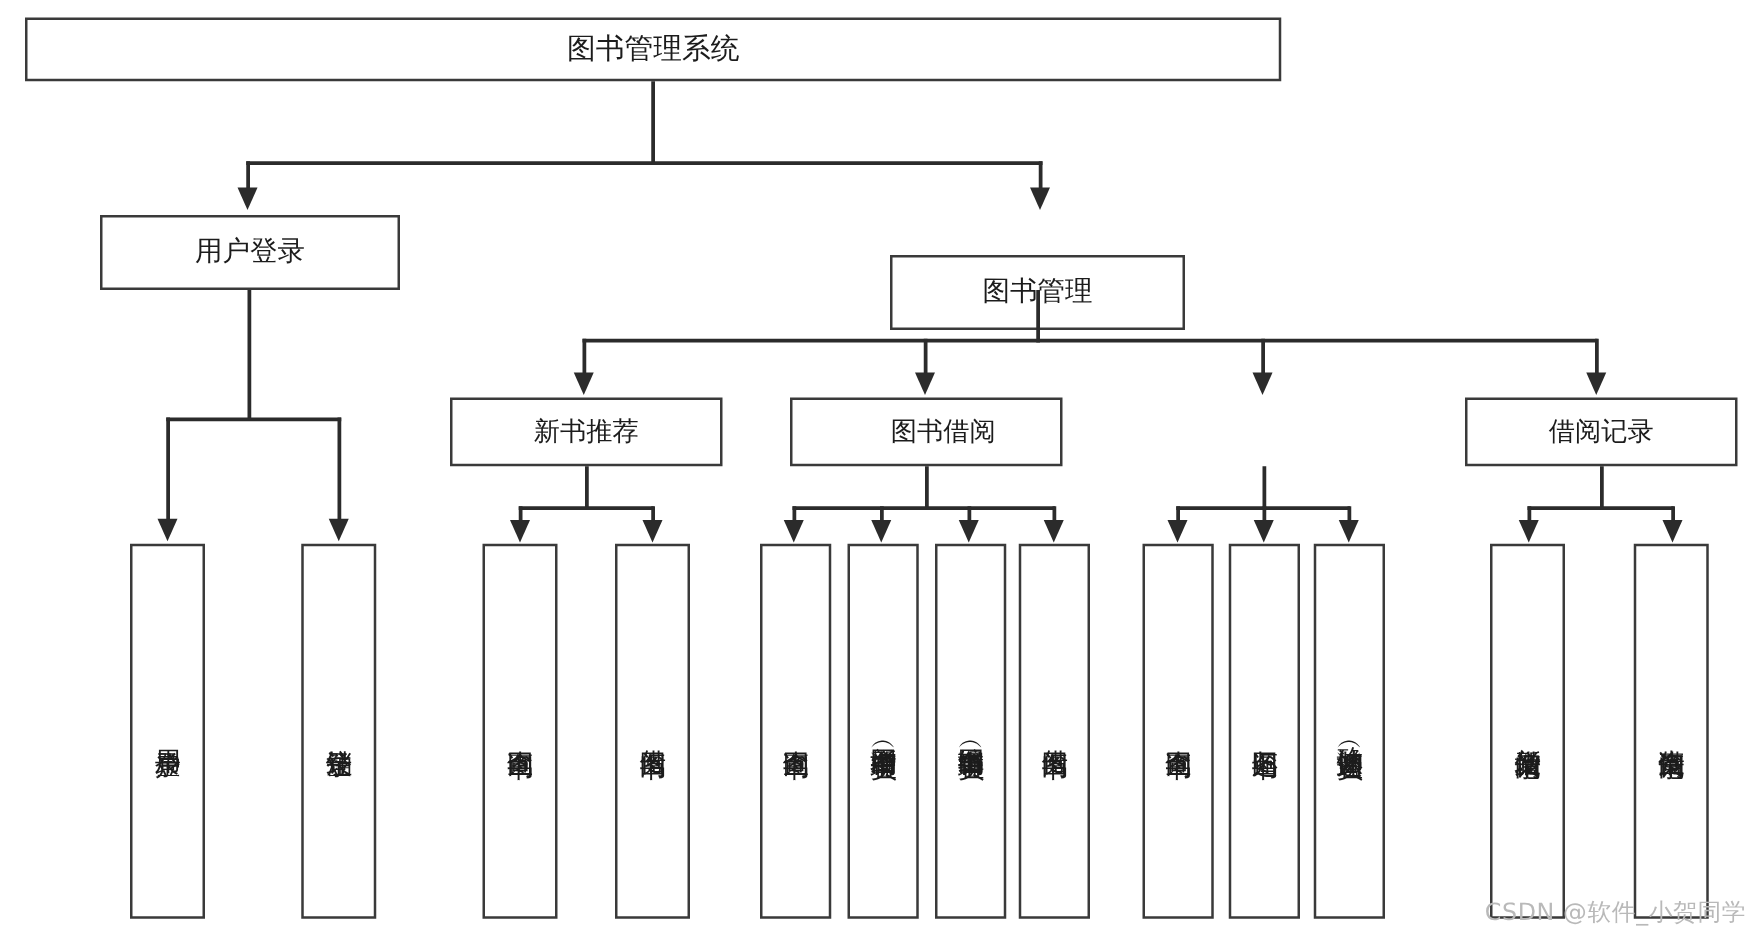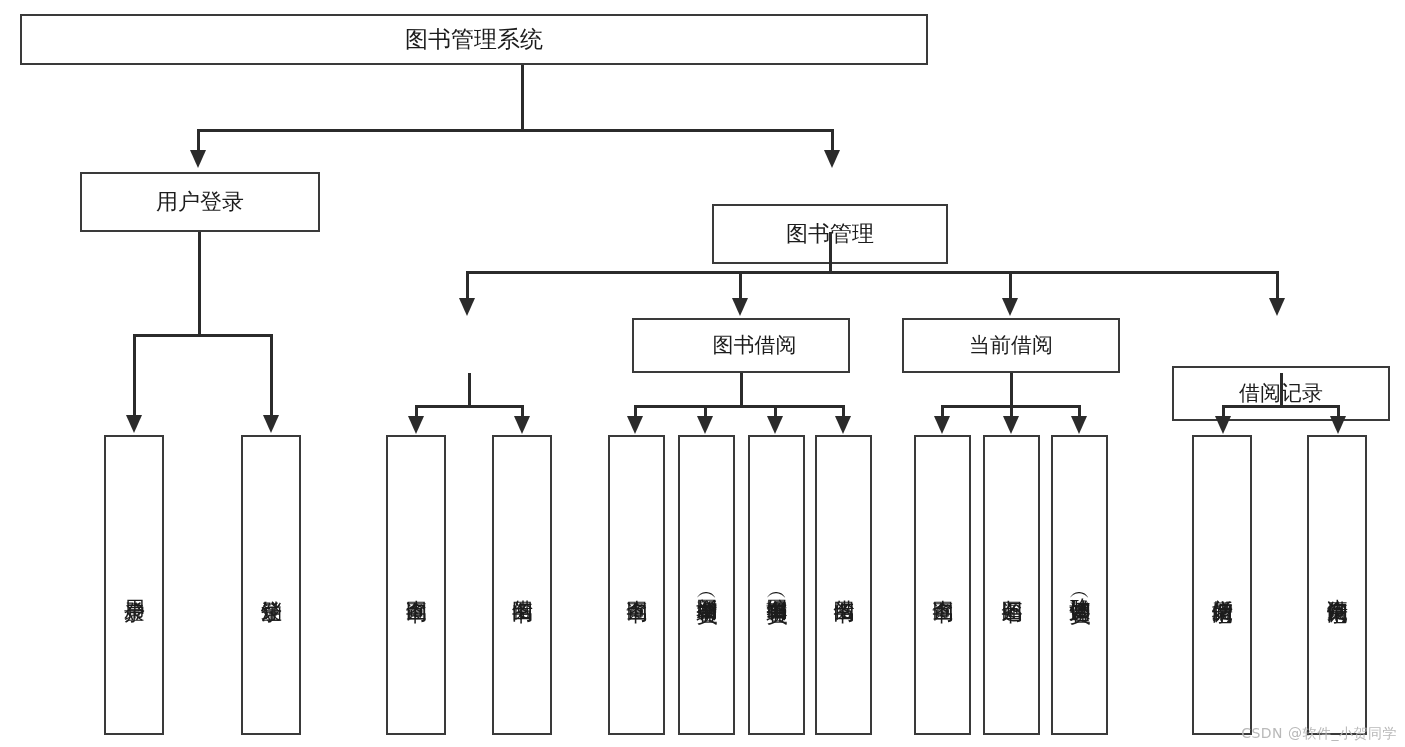--- a/index.html
+++ b/index.html
@@ -67,32 +67,32 @@
     height: 0;
     border-left: 8px solid transparent;
     border-right: 8px solid transparent;
     border-top: 18px solid #2b2b2b;
   }
   
   #watermark {
     position: absolute;
     right: 8px;
     bottom: 4px;
-    font-size: 14px;
+    font-size: 19px;
     color: #b9b9b9;
     white-space: nowrap;
     letter-spacing: 0.5px;
   }
 </style>
 </head>
 <body>
 
 <div id="canvas">
 
-  <div class="node root" style="left:20px; top:14px; width:908px; height:51px;">
+  <div class="node root" style="left:20px; top:14px; width:1005px; height:51px;">
     <span>图书管理系统</span>
   </div>
 
   <div class="vline" style="left:521px; top:65px; height:66px;"></div>
 
   <div class="hline" style="left:197px; top:129px; width:637px;"></div>
 
   <div class="vline" style="left:197px; top:129px; height:22px;"></div>
   <div class="arrow" style="left:190px; top:150px;"></div>
   <div class="vline" style="left:831px; top:129px; height:22px;"></div>
@@ -117,30 +117,30 @@
   <div class="hline" style="left:466px; top:271px; width:812px;"></div>
   <div class="vline" style="left:466px; top:271px; height:28px;"></div>
   <div class="arrow" style="left:459px; top:298px;"></div>
   <div class="vline" style="left:739px; top:271px; height:28px;"></div>
   <div class="arrow" style="left:732px; top:298px;"></div>
   <div class="vline" style="left:1009px; top:271px; height:28px;"></div>
   <div class="arrow" style="left:1002px; top:298px;"></div>
   <div class="vline" style="left:1276px; top:271px; height:28px;"></div>
   <div class="arrow" style="left:1269px; top:298px;"></div>
 
+  <div class="node level3" style="left:360px; top:318px; width:218px; height:55px;">
+    <span>新书推荐</span>
+  </div>
 
   <div class="node level3" style="left:632px; top:318px; width:218px; height:55px;padding-left:27px;">
     <span>图书借阅</span>
   </div>
 
-  <div class="node level3" style="left:902px; top:318px; width:218px; height:55px;">
-    <span>当前借阅</span>
-  </div>
-
-  <div class="node level3" style="left:1172px; top:318px; width:218px; height:55px;margin-top:48px;">
+
+  <div class="node level3" style="left:1172px; top:318px; width:218px; height:55px;">
     <span>借阅记录</span>
   </div>
 
   <div class="vline" style="left:468px; top:373px; height:35px;"></div>
   <div class="hline" style="left:415px; top:405px; width:108px;"></div>
   <div class="vline" style="left:415px; top:405px; height:12px;"></div>
   <div class="arrow" style="left:408px; top:416px;"></div>
   <div class="vline" style="left:521px; top:405px; height:12px;"></div>
   <div class="arrow" style="left:514px; top:416px;"></div>
 

